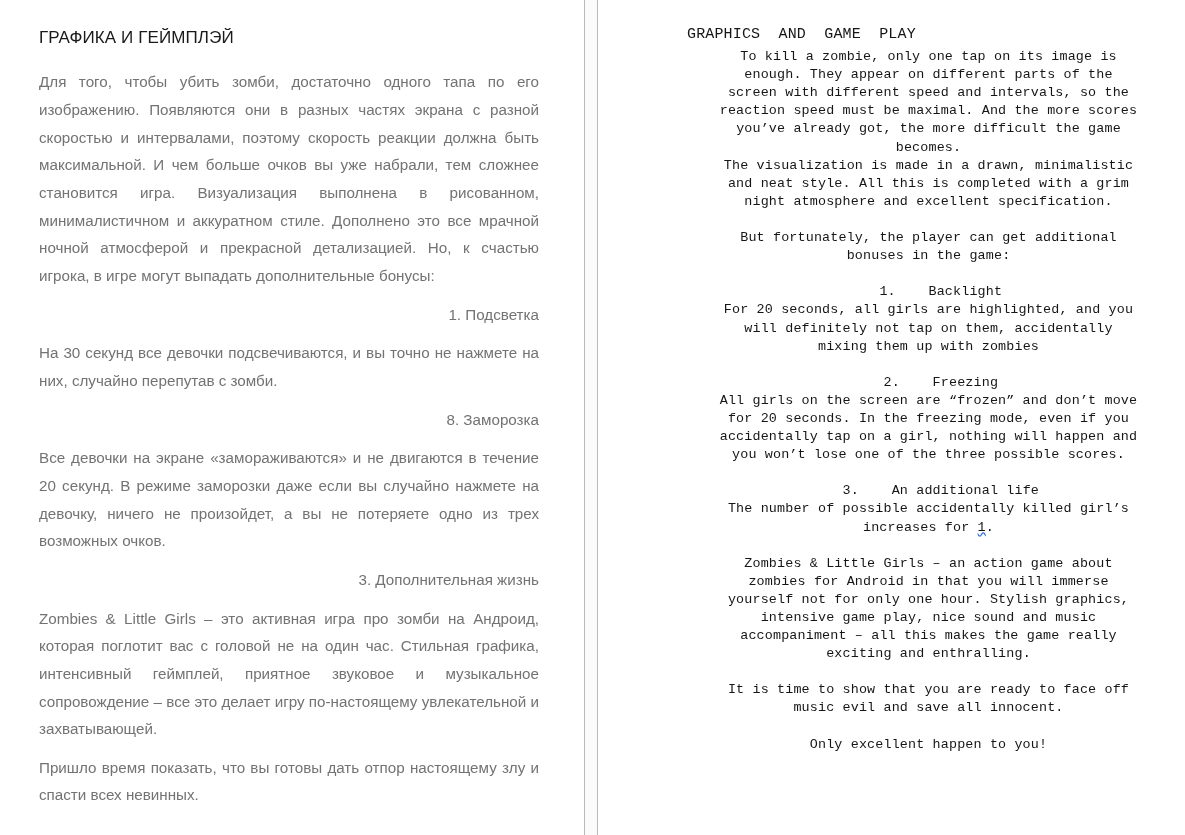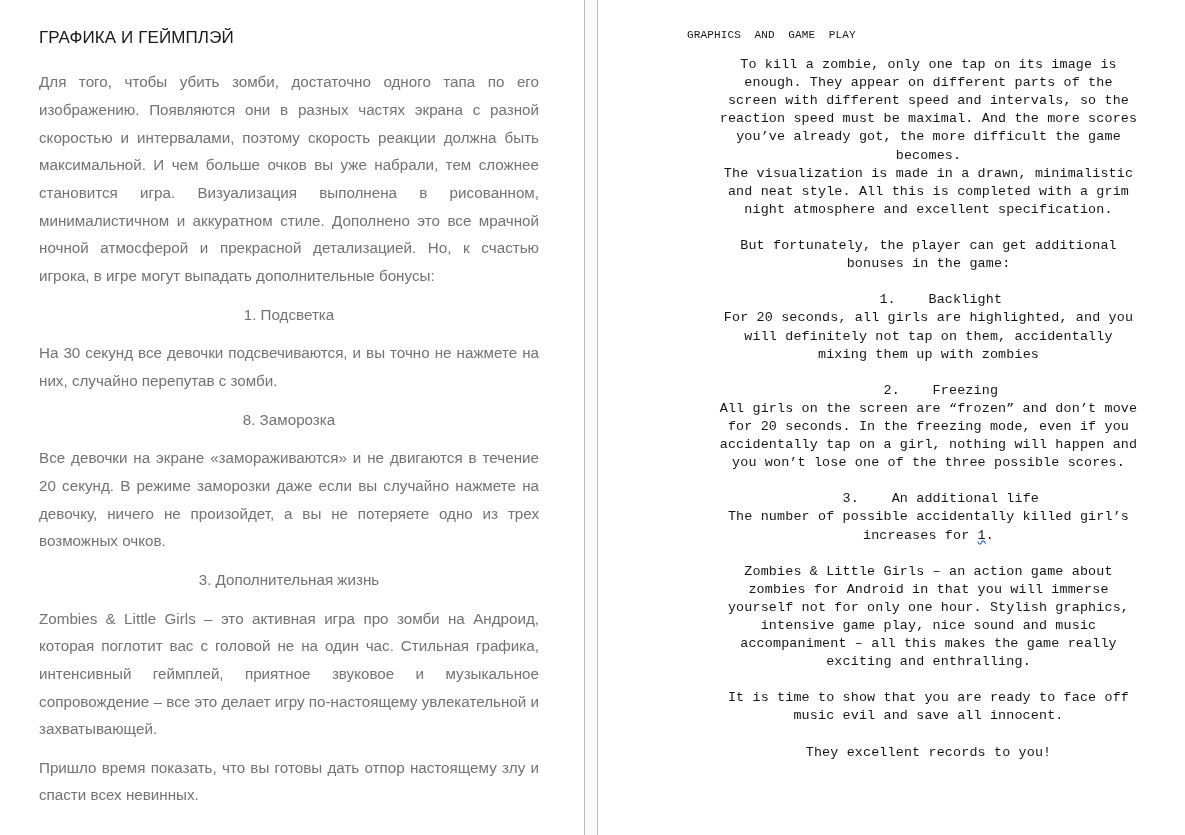--- a/index.html
+++ b/index.html
@@ -51,21 +51,21 @@
     font-size: 15.2px;
     font-weight: 400;
     color: #737373;
     line-height: 1.82;
     margin: 0 0 11px 0;
     text-align: justify;
     text-justify: inter-word;
   }
   
   .ru-para.nojustify {
-    text-align: center;
+    text-align: right;
   }
 
   
   #pane-divider {
     width: 14px;
     flex: 0 0 14px;
     background: #fbfbfb;
     border-left: 1px solid #b8babd;
     border-right: 1px solid #b8babd;
     box-sizing: border-box;
@@ -85,24 +85,24 @@
     font-size: 13.4px;
     line-height: 18.1px;
     color: #161616;
     white-space: pre-wrap;
     margin: 0;
     letter-spacing: 0.15px;
     text-align: center;
   }
   .en-heading {
     font-family: "Liberation Mono", "DejaVu Sans Mono", monospace;
-    font-size: 11px;
+    font-size: 15px;
     line-height: 18.1px;
     color: #161616;
-    margin: 0 0 12px 0;
+    margin: 0 0 4px 0;
     letter-spacing: 0.15px;
     white-space: pre;
   }
   .en-gap { height: 18.1px; }
 
   .spellmark {
     text-decoration: underline wavy #2b6fd4;
     text-decoration-skip-ink: none;
     text-underline-offset: 1px;
   }
@@ -169,16 +169,16 @@
 yourself not for only one hour. Stylish graphics,
 intensive game play, nice sound and music
 accompaniment – all this makes the game really
 exciting and enthralling.</div>
     <div class="en-gap"></div>
 
     <div class="en-block">It is time to show that you are ready to face off
 music evil and save all innocent.</div>
     <div class="en-gap"></div>
 
-    <div class="en-block">They excellent records to you!</div>
+    <div class="en-block">Only excellent happen to you!</div>
   </div>
 
 </div>
 
 </body></html>

